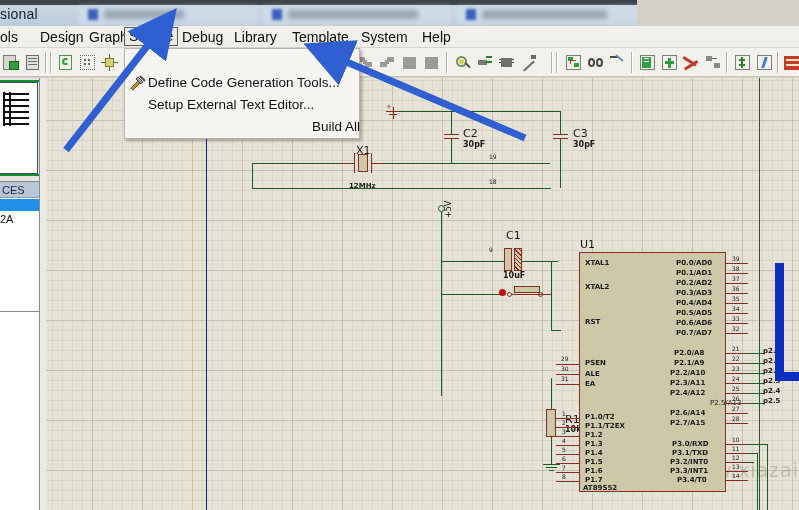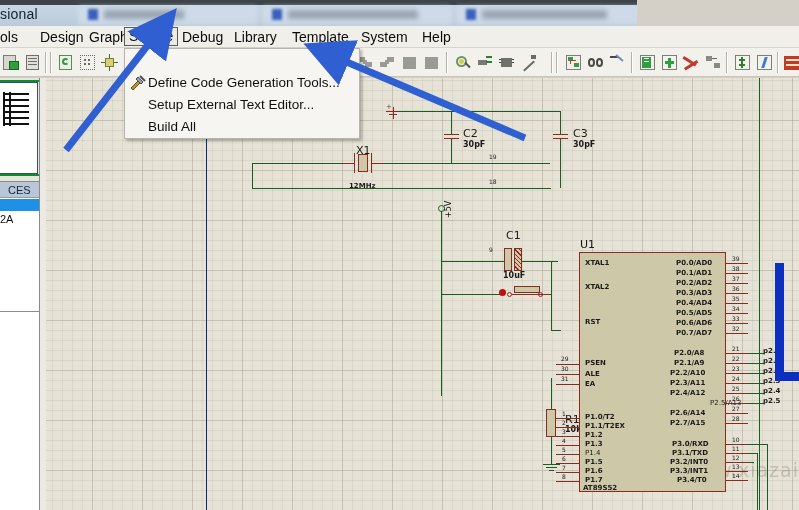--- a/index.html
+++ b/index.html
@@ -87,21 +87,21 @@
     position: absolute; left: 0; width: 40px; height: 2px; background: #0a8f2a;
   }
   .panel-dev {
     position: absolute; left: 0; top: 182px; width: 40px; height: 130px;
     background: #ffffff; border-right: 1px solid #8a8a8a;
     border-bottom: 1px solid #8a8a8a; overflow: hidden;
   }
   .panel-dev .hdr {
     position: absolute; left: 0; top: 0; width: 40px; height: 16px;
     background: #b8c6d8; border-bottom: 1px solid #8f9cae;
-    font-size: 11px; color: #16263c; line-height: 16px; padding-left: 8px;
+    font-size: 11px; color: #16263c; line-height: 16px; padding-left: 2px;
     overflow: hidden; white-space: nowrap;
   }
   .panel-dev .selrow {
     position: absolute; left: 0; top: 17px; width: 40px; height: 12px;
     background: #1e90e8;
   }
   .panel-dev .devtxt {
     position: absolute; left: 0; top: 31px; width: 40px;
     font-size: 11px; color: #111; white-space: nowrap; overflow: hidden;
   }
@@ -466,21 +466,21 @@
     <div class="lbl" style="left:539px;top:182px;font-size:7px;font-weight:bold;">XTAL1</div>
     <div class="lbl" style="left:539px;top:206px;font-size:7px;font-weight:bold;">XTAL2</div>
     <div class="lbl" style="left:539px;top:241px;font-size:7px;font-weight:bold;">RST</div>
     <div class="lbl" style="left:539px;top:282px;font-size:7px;font-weight:bold;">PSEN</div>
     <div class="lbl" style="left:539px;top:293px;font-size:7px;font-weight:bold;">ALE</div>
     <div class="lbl" style="left:539px;top:303px;font-size:7px;font-weight:bold;">EA</div>
     <div class="lbl" style="left:539px;top:336px;font-size:7px;font-weight:bold;">P1.0/T2</div>
     <div class="lbl" style="left:539px;top:345px;font-size:7px;font-weight:bold;">P1.1/T2EX</div>
     <div class="lbl" style="left:539px;top:354px;font-size:7px;font-weight:bold;">P1.2</div>
     <div class="lbl" style="left:539px;top:363px;font-size:7px;font-weight:bold;">P1.3</div>
-    <div class="lbl" style="left:539px;top:372px;font-size:7px;font-weight:normal;">P1.4</div>
+    <div class="lbl" style="left:539px;top:372px;font-size:7px;font-weight:bold;">P1.4</div>
     <div class="lbl" style="left:539px;top:381px;font-size:7px;font-weight:bold;">P1.5</div>
     <div class="lbl" style="left:539px;top:390px;font-size:7px;font-weight:bold;">P1.6</div>
     <div class="lbl" style="left:539px;top:399px;font-size:7px;font-weight:bold;">P1.7</div>
 
     <div class="pin h" style="left:510px;top:286px;width:23px;"></div>
     <div class="pin h" style="left:510px;top:296px;width:23px;"></div>
     <div class="pin h" style="left:510px;top:306px;width:23px;"></div>
     <div class="lbl" style="left:515px;top:278px;font-size:6px;">29</div>
     <div class="lbl" style="left:515px;top:288px;font-size:6px;">30</div>
     <div class="lbl" style="left:515px;top:298px;font-size:6px;">31</div>
@@ -606,21 +606,21 @@
           <path d="M11 1 L16 6" stroke="#4a4e52" stroke-width="2"></path>
         </svg>
       </span>
       <span>Define Code Generation Tools...</span>
     </div>
 
     <div class="menu-item" style="top:45px;">
       <span>Setup External Text Editor...</span>
     </div>
 
-    <div class="menu-item" style="top:67px;">
+    <div class="menu-item" style="top:67px;text-align:right;">
       <span>Build All</span>
     </div>
   </div>
 
   <svg class="arrowsvg">
     <defs>
       <marker id="ah" markerWidth="7" markerHeight="7" refX="1" refY="3.5" orient="auto">
         <polygon points="0 0, 7 3.5, 0 7" fill="#2f5fd0"></polygon>
       </marker>
     </defs>

